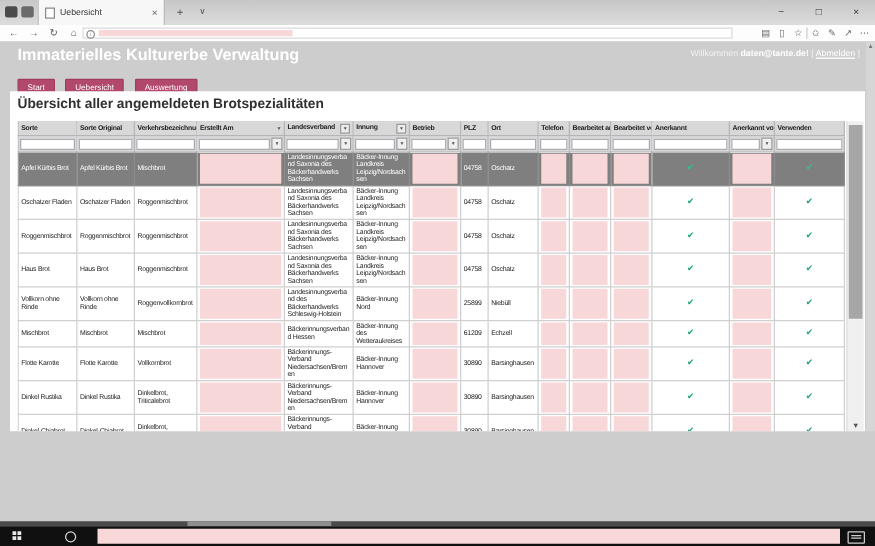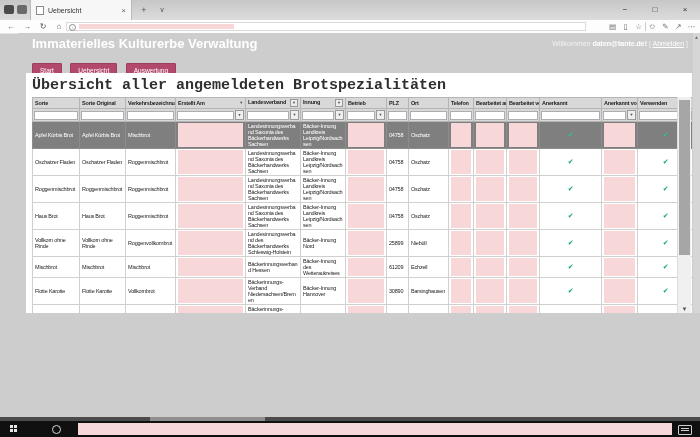--- a/index.html
+++ b/index.html
@@ -26,30 +26,30 @@
   .nav-ic{position:absolute;top:0;height:13px;line-height:13px;font-size:8px;color:#555;width:14px;text-align:center;}
   #addr{position:absolute;left:66px;top:2px;width:520px;height:9px;background:#fff;
         border:1px solid #dadada;box-sizing:border-box;}
   #addr .info{position:absolute;left:2px;top:1px;width:5px;height:5px;border:1px solid #8a8a8a;
               border-radius:50%;font-size:4px;line-height:5px;text-align:center;color:#8a8a8a;}
   #addr .redact{position:absolute;left:12px;top:1px;width:155px;height:5px;background:#f8d7d9;}
   #ticons{position:absolute;right:2px;top:0;height:13px;display:flex;align-items:center;}
   #ticons span{font-size:7.5px;color:#666;width:13px;text-align:center;}
   #ticons .sep{width:1px;height:9px;background:#ccc;}
   
-  #page{position:absolute;top:33px;left:18px;right:0;height:280px;background:#cdcdcd;}
+  #page{position:absolute;top:33px;left:0;right:0;height:312px;background:#cdcdcd;}
   #apptitle{position:absolute;left:14px;top:3px;font-size:13px;font-weight:bold;color:#fff;}
   #welcome{position:absolute;right:12px;top:7px;font-size:7px;color:#f2f2f2;}
   #welcome b{color:#fff;}
   #welcome a{color:#fff;text-decoration:underline;}
   #navbtns{position:absolute;left:14px;top:26px;}
   #navbtns button{background:#b2486c;color:#fff;border:1px solid #9e3d5f;font-size:6.5px;
                   padding:3px 7px;margin-right:4px;font-family:"Liberation Sans",sans-serif;border-radius:1px;}
   #panel{position:absolute;left:8px;right:8px;top:40px;bottom:0;background:#fff;overflow:hidden;}
-  #panel h2{position:absolute;left:6px;top:4px;margin:0;font-size:15px;color:#2f2f2f;font-family:Liberation Mono, monospace;}
+  #panel h2{position:absolute;left:6px;top:4px;margin:0;font-size:11px;color:#2f2f2f;}
   #gridwrap{position:absolute;left:6px;top:24px;width:663px;bottom:0;overflow:hidden;}
   table{border-collapse:collapse;table-layout:fixed;width:661px;}
   th,td{box-sizing:border-box;}
   th{background:#d8d8d8;border:1px solid #b5b5b5;font-size:5.5px;font-weight:700;color:#222;
      text-align:left;padding:1px 2px;letter-spacing:-0.2px;white-space:nowrap;overflow:hidden;height:10px;}
   th.f{height:12px;background:#d8d8d8;padding:1px;}
   .fwrap{display:flex;align-items:center;gap:1px;}
   .fwrap input{flex:1;min-width:0;height:7px;border:1px solid #abadb3;font-size:5px;padding:0 1px;background:#fff;}
   .fbtn,.dbtn{flex:none;width:7px;height:8px;border:1px solid #9a9a9a;background:#efefef;
               font-size:4px;line-height:8px;text-align:center;color:#555;}

